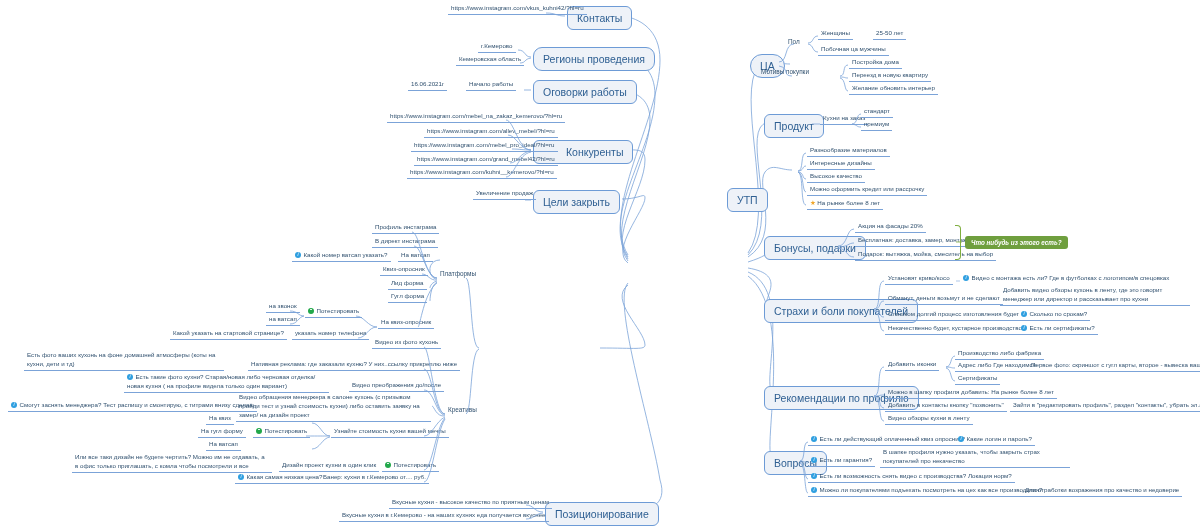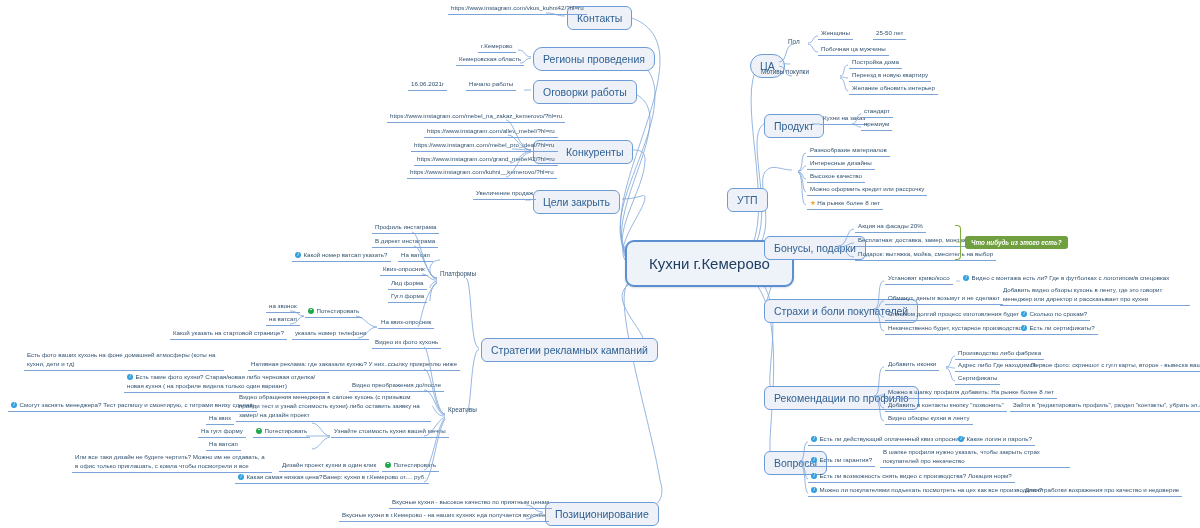--- a/index.html
+++ b/index.html
@@ -108,21 +108,20 @@
       <path d="M748 253 C775 215 740 110 755 72 C762 56 775 64 790 64"></path>
       <path d="M748 255 C778 225 748 150 760 128 C768 116 778 124 792 124"></path>
       <path d="M748 257 C782 235 755 185 765 172 C772 163 780 170 792 170"></path>
       <path d="M748 262 C786 250 760 245 768 246 C774 247 778 246 790 246"></path>
       <path d="M748 268 C790 275 760 300 768 306 C774 310 778 309 788 309"></path>
       <path d="M748 272 C792 290 762 380 772 392 C778 399 782 396 790 396"></path>
       <path d="M748 276 C794 310 762 450 772 458 C778 463 782 461 790 461"></path>
     </g>
   </svg>
 
-  <div class="node root" style="left:625px;top:240px;">Кухни г.Кемерово</div>
 
   <div class="node main" style="left:567px;top:6px;">Контакты</div>
   <div class="node leaf" style="left:448px;top:4px;">https://www.instagram.com/vkus_kuhni42/?hl=ru</div>
   <svg class="links" viewBox="0 0 1200 528">
     <path d="M565 16 C556 16 556 13 546 13" fill="none" stroke="#7ba3d8" stroke-width="0.8"></path>
   </svg>
 
   <div class="node main" style="left:533px;top:47px;border-radius:9px;">Регионы проведения</div>
   <div class="node leaf" style="left:478px;top:42px;">г.Кемерово</div>
   <div class="node leaf" style="left:456px;top:55px;">Кемеровская область</div>
@@ -279,21 +278,20 @@
   <div class="node leaf" style="left:1022px;top:486px;">Для отработки возражения про качество и недоверие</div>
   <svg class="links" viewBox="0 0 1200 528">
     <g fill="none" stroke="#7ba3d8" stroke-width="0.8">
       <path d="M800 461 C806 461 802 442 808 442"></path>
       <path d="M800 461 C806 461 804 463 808 463"></path>
       <path d="M800 462 C806 463 804 479 808 479"></path>
       <path d="M800 463 C806 465 804 493 808 493"></path>
     </g>
   </svg>
 
-  <div class="node main" style="left:481px;top:338px;">Стратегии рекламных кампаний</div>
 
   <div class="node plain" style="left:438px;top:270px;">Платформы</div>
   <div class="node leaf" style="left:372px;top:223px;">Профиль инстаграма</div>
   <div class="node leaf" style="left:372px;top:237px;">В директ инстаграма</div>
   <div class="node leaf" style="left:398px;top:251px;">На ватсап</div>
   <div class="node leaf" style="left:292px;top:251px;"><span class="ic ic-info"></span><span>Какой номер ватсап указать?</span></div>
   <div class="node leaf" style="left:380px;top:265px;">Квиз-опросник</div>
   <div class="node leaf" style="left:388px;top:279px;">Лид форма</div>
   <div class="node leaf" style="left:388px;top:292px;">Гугл форма</div>
 

